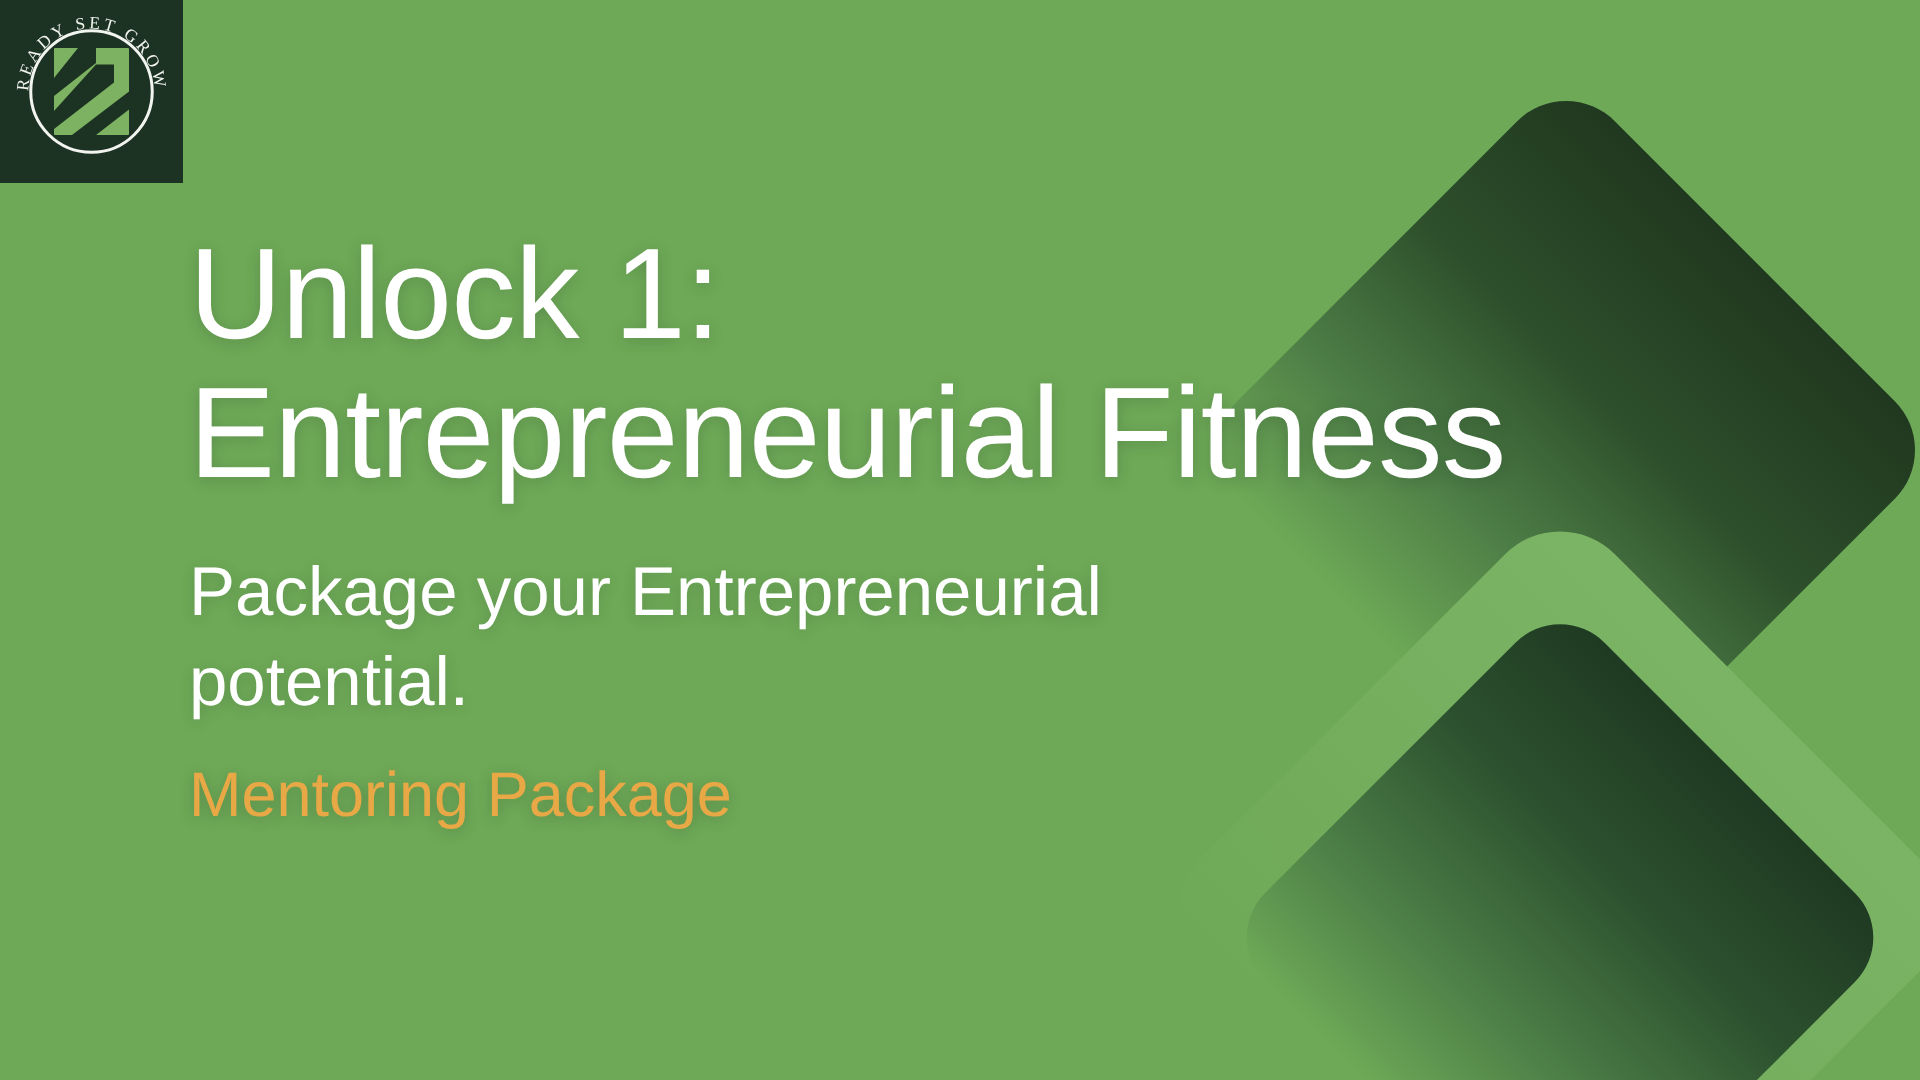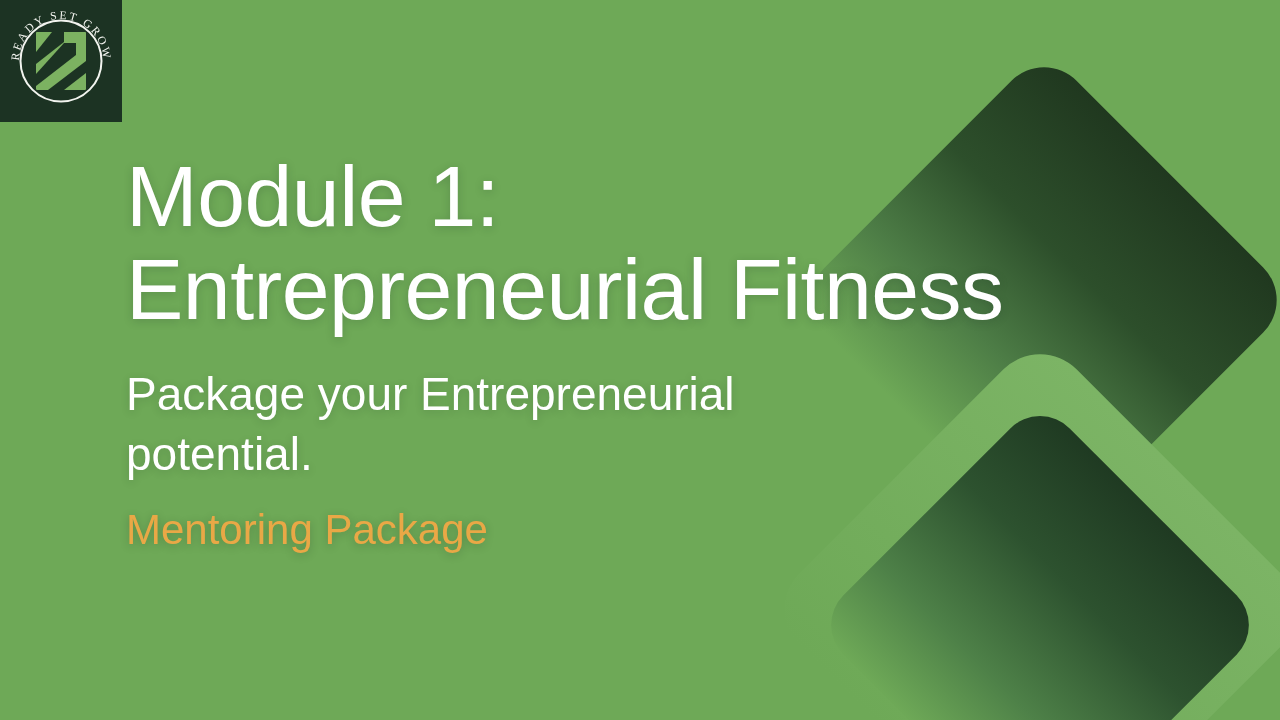--- a/index.html
+++ b/index.html
@@ -158,20 +158,20 @@
         </g>
       </g>
 
       <text font-family="'Liberation Serif','DejaVu Serif',serif" font-size="11.5" letter-spacing="2.2" fill="#f2f4ef">
         <textPath href="#arcTop" startOffset="50%" text-anchor="middle">READY SET GROW</textPath>
       </text>
     </svg>
   </div>
 
   <div class="text-block">
-    <h1 class="title">Module 1:
+    <h1 class="title">Unlock 1:
 Entrepreneurial Fitness</h1>
     <p class="subtitle">Package your Entrepreneurial
 potential.</p>
     <p class="tagline">Mentoring Package</p>
   </div>
 
 </div>
 
 </body></html>

